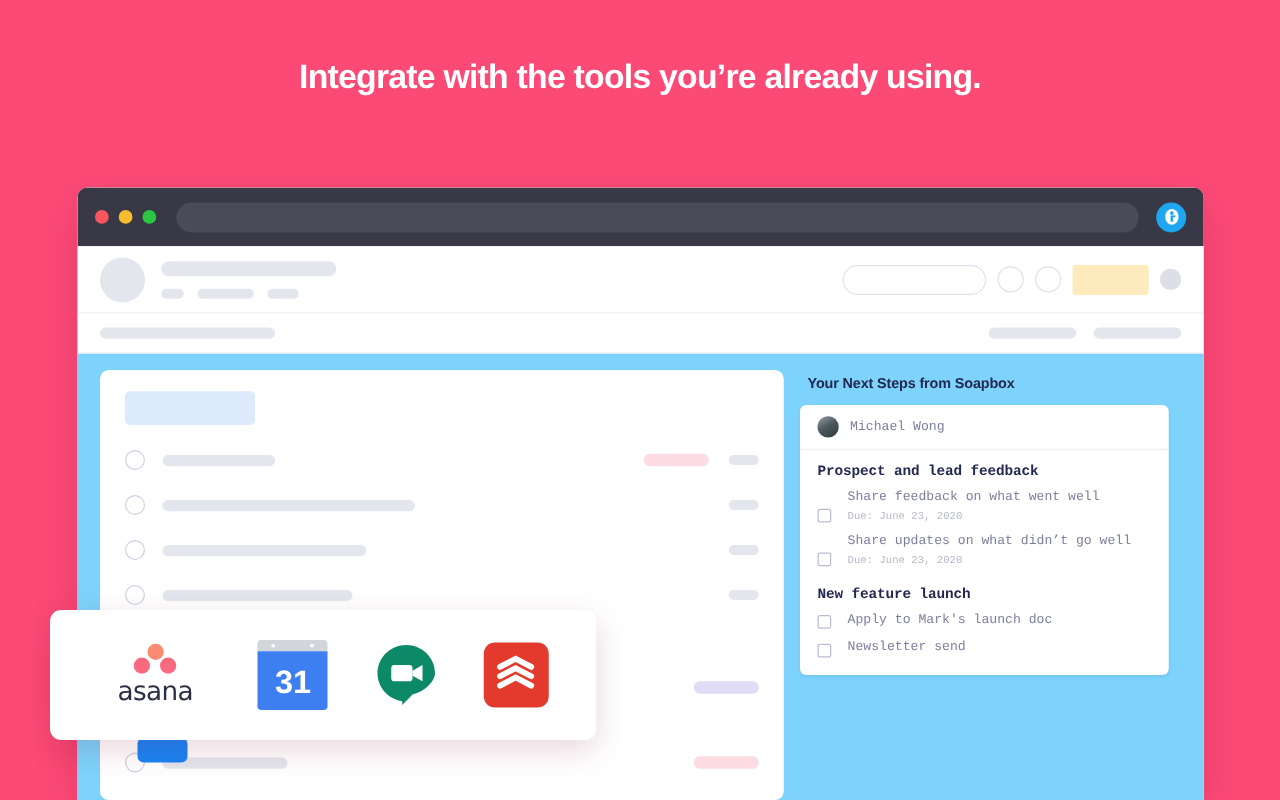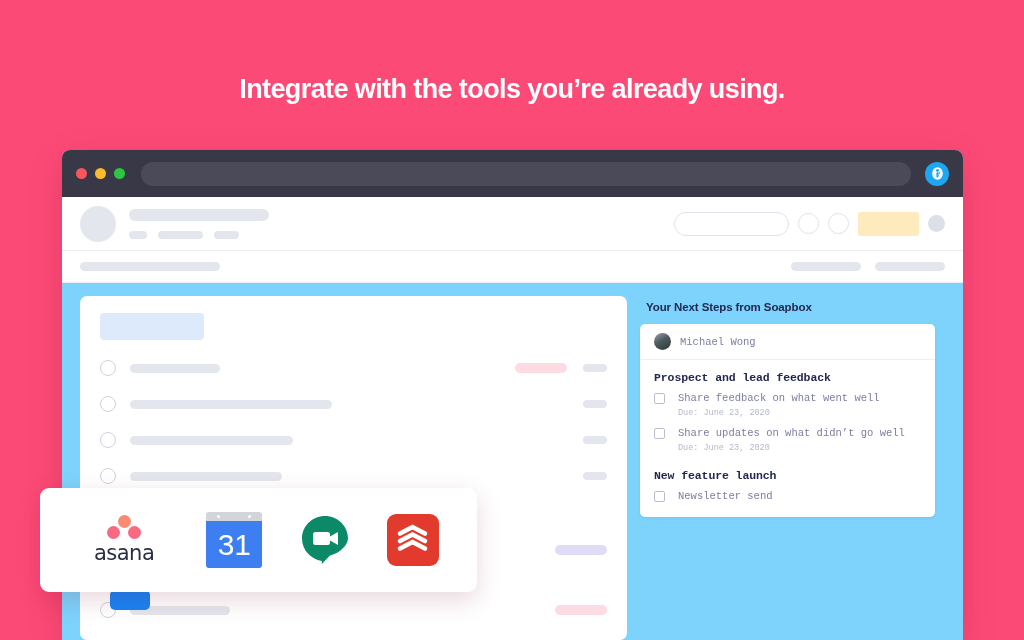--- a/index.html
+++ b/index.html
@@ -7,21 +7,21 @@
   body {
     background:#fc4a77;
     font-family:"Liberation Sans", sans-serif;
     overflow:hidden;
     position:relative;
   }
 
   
   .headline {
     position:absolute;
-    top:74px; left:0; width:1024px;
+    top:46px; left:0; width:1024px;
     text-align:center;
     color:#ffffff;
     font-size:27px;
     font-weight:bold;
     letter-spacing:-0.6px;
   }
 
   
   .browser {
     position:absolute;
@@ -161,21 +161,21 @@
   }
   .user-name { margin-left:9px; font-size:10.5px; color:#7b7f9e; }
   .panel-body { padding:11px 14px 14px 14px; }
   .group-title {
     font-size:11.5px; font-weight:bold;
     color:#232850;
     margin-bottom:8px;
     letter-spacing:-0.1px;
   }
   .group-title.spaced { margin-top:16px; }
-  .todo { display:flex; align-items:flex-start; margin-bottom:9px; }
+  .todo { display:flex; align-items:flex-end; margin-bottom:9px; }
   .checkbox {
     width:11px; height:11px;
     border:1px solid #b9bdd0;
     border-radius:2px;
     flex-shrink:0;
     margin-top:1px;
   }
   .todo-texts { margin-left:13px; }
   .todo-label { font-size:10.5px; color:#7b7f9e; line-height:1.25; }
   .todo-due { font-size:8.5px; color:#b6b9c9; margin-top:3px; }
@@ -213,21 +213,21 @@
     background:#d2d5da; border-radius:3px 3px 0 0;
   }
   .gcal-ring { position:absolute; top:3px; width:3px; height:3px; border-radius:50%; background:#fff; }
   .gcal-ring.l { left:11px; }
   .gcal-ring.r { right:11px; }
   .gcal-body {
     position:absolute; top:9px; left:0; right:0; bottom:0;
     background:#3d7ef0; border-radius:0 0 3px 3px;
     display:flex; align-items:center; justify-content:center;
   }
-  .gcal-num { color:#ffffff; font-size:30px; font-weight:400; line-height:1; }
+  .gcal-num { color:#ffffff; font-size:26px; font-weight:700; line-height:1; }
 
   
   .gmeet { width:52px; height:52px; position:relative; }
 
   
   .todoist {
     width:52px; height:52px;
     background:#e23b2e; border-radius:9px;
     display:flex; align-items:center; justify-content:center;
   }
@@ -365,20 +365,26 @@
             <span class="checkbox"></span>
             <span class="todo-texts">
               <span class="todo-label" style="display:block">Share updates on what didn’t go well</span>
               <span class="todo-due" style="display:block">Due: June 23, 2020</span>
             </span>
           </div>
 
           <div class="group-title spaced">New feature launch</div>
 
 
+          <div class="todo">
+            <span class="checkbox"></span>
+            <span class="todo-texts">
+              <span class="todo-label" style="display:block">Apply to Mark's launch doc</span>
+            </span>
+          </div>
 
           <div class="todo" style="margin-bottom:0">
             <span class="checkbox"></span>
             <span class="todo-texts">
               <span class="todo-label" style="display:block">Newsletter send</span>
             </span>
           </div>
 
         </div>
       </div>

